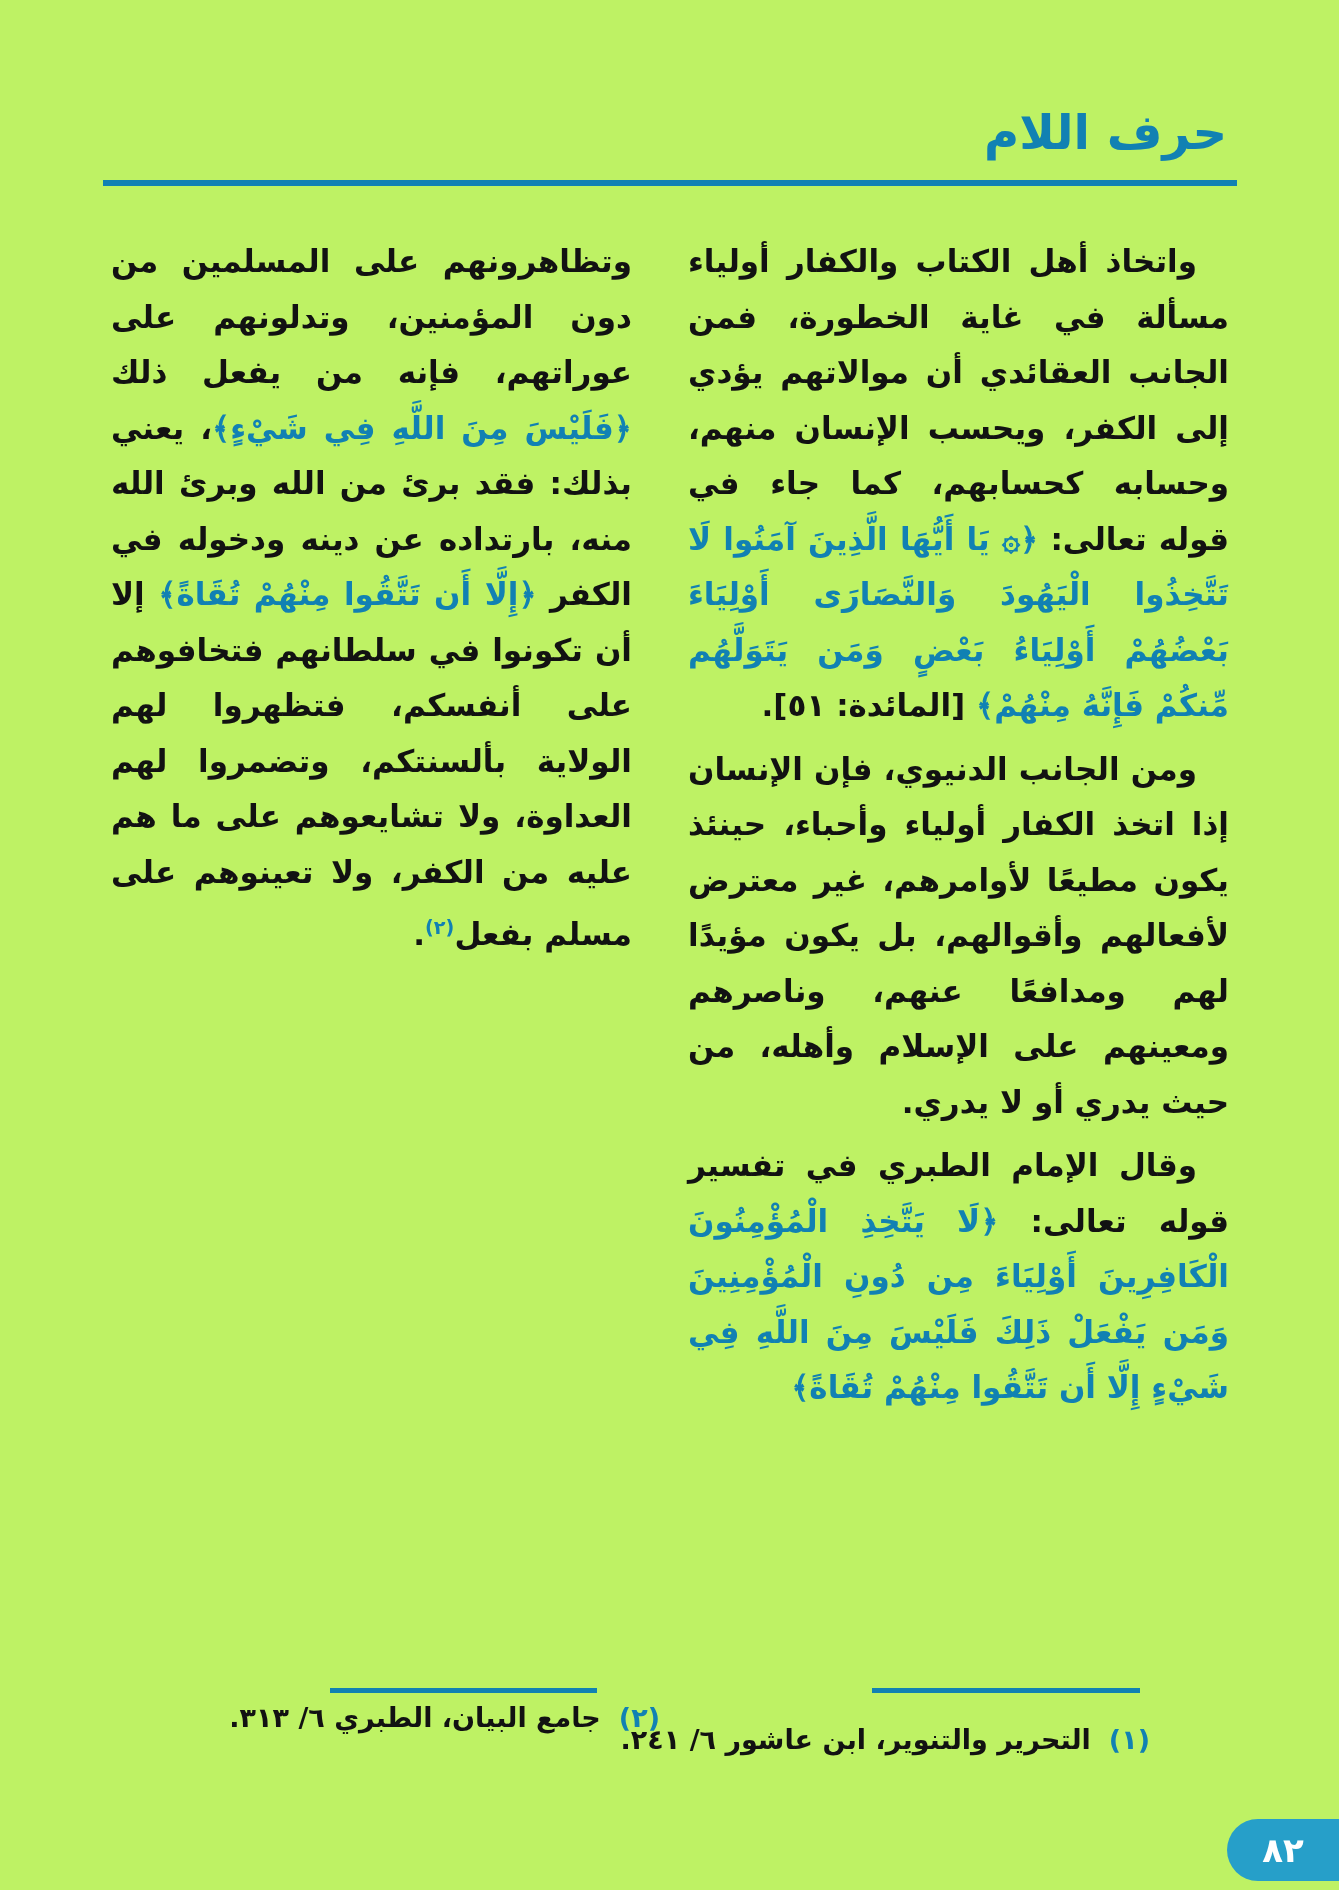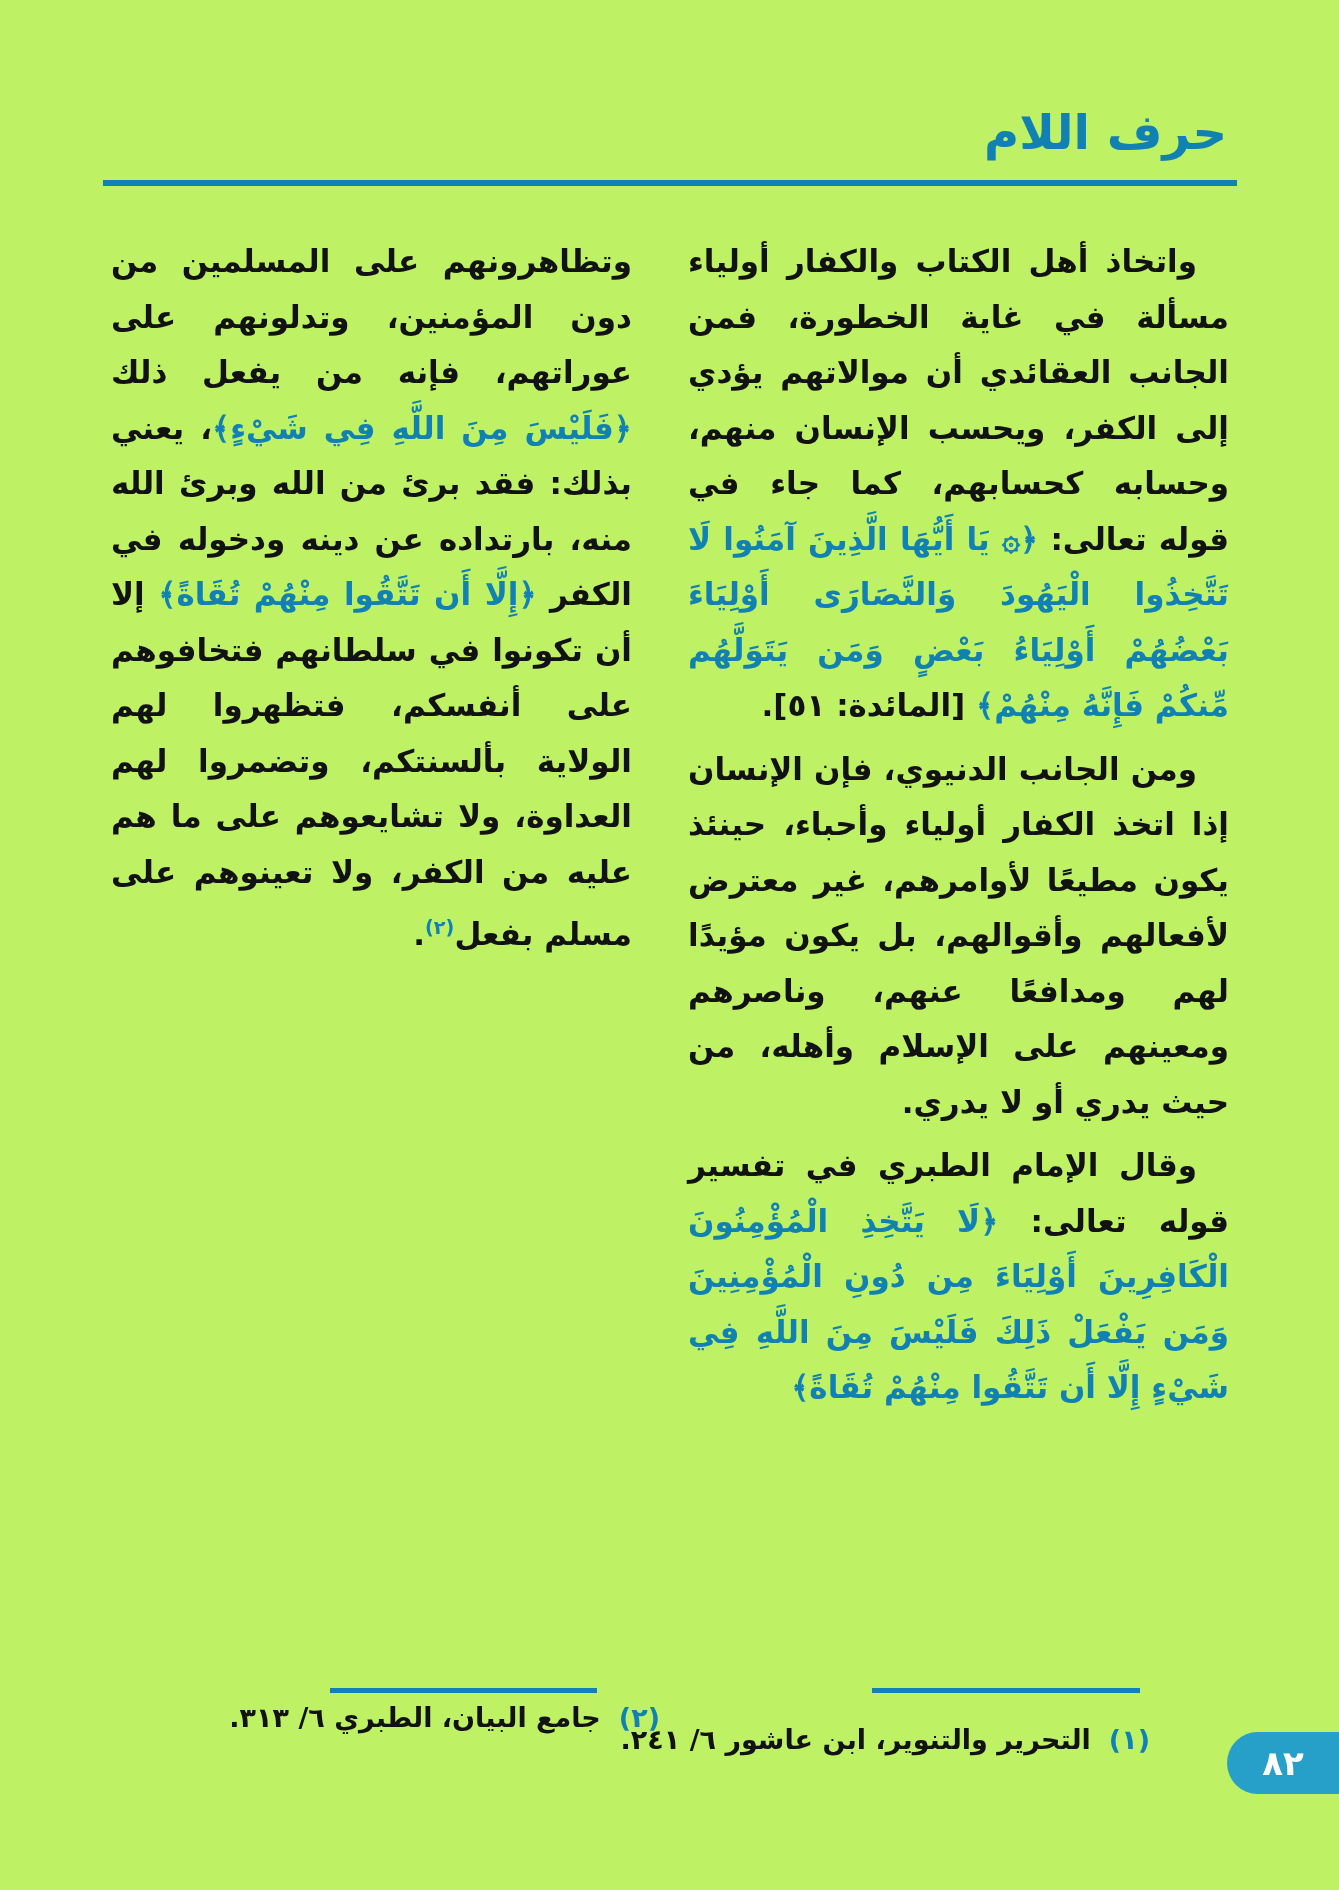--- a/index.html
+++ b/index.html
@@ -73,21 +73,21 @@
   .fn-text{color:var(--ink);}
   
   .logo{
     position:absolute;top:1760px;left:918px;width:292px;
     text-align:center;color:var(--teal);
     line-height:1.15;
   }
   .logo-line1{font-size:29px;font-weight:bold;letter-spacing:-1px;white-space:nowrap;}
   .logo-line2{font-size:19px;font-weight:bold;margin-top:3px;}
   .page-badge{
-    position:absolute;top:1732px;left:1227px;
+    position:absolute;top:1819px;left:1227px;
     width:112px;height:62px;
     background:var(--badge);
     border-radius:31px 0 0 31px;
     color:#ffffff;
     display:flex;align-items:center;justify-content:center;
     font-size:34px;font-weight:bold;
   }
 </style>
 </head>
 <body>

